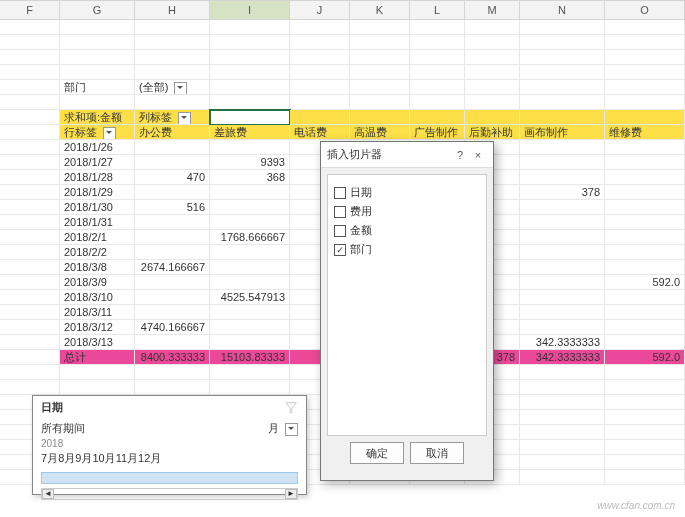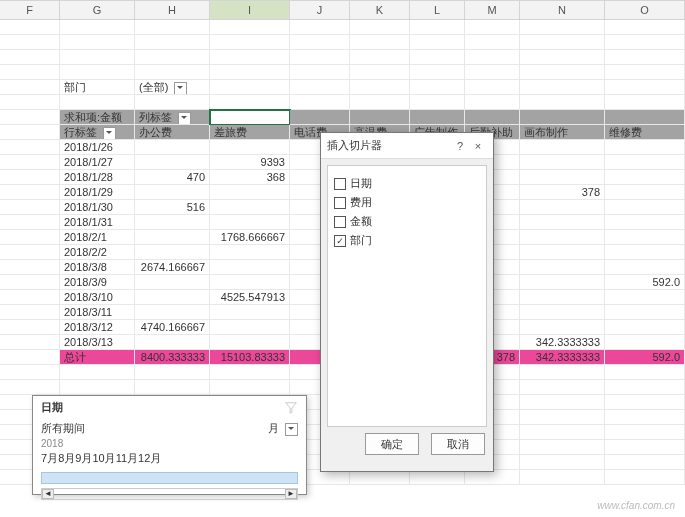--- a/index.html
+++ b/index.html
@@ -8,43 +8,43 @@
 .colhdr{display:flex;height:20px;background:#f3f3f3}
 .colhdr .ch{border:1px solid #d4d4d4;border-left:none;text-align:center;line-height:18px;color:#555}
 .ch.sel{background:#d5e3c4}
 .corner{width:60px;border-left:1px solid #d4d4d4}
 .rows{position:relative}
 .row{display:flex;height:15px}
 .cell{border-right:1px solid #e8e8e8;border-bottom:1px solid #e8e8e8;padding:0 4px;line-height:14px;white-space:nowrap;overflow:hidden}
 .c-F{width:60px}.c-G{width:75px}.c-H{width:75px}.c-I{width:80px}.c-J{width:60px}.c-K{width:60px}.c-L{width:55px}.c-M{width:55px}.c-N{width:85px}.c-O{width:80px}
 .lbl{text-align:left}
 .num{text-align:right}
-.hdrband{background:#a3a3a3}
+.hdrband{background:#fde047}
 .totband{background:#ec4899;font-weight:normal}
 .dd{display:inline-block;width:13px;height:13px;border:1px solid #999;background:#fff;margin-left:3px;vertical-align:middle;position:relative}
 .dd::after{content:"";position:absolute;left:2px;top:3px;border:3px solid transparent;border-top-color:#555}
 .sel-cell{outline:2px solid #217346;outline-offset:-1px;background:#fff}
 .timeline{position:absolute;left:32px;top:395px;width:275px;height:100px;background:#fff;border:1px solid #888;box-shadow:2px 2px 6px rgba(0,0,0,.2)}
 .tl-title{padding:4px 8px;font-weight:bold;font-size:12px;display:flex;justify-content:space-between;align-items:center}
 .tl-clear{width:14px;height:14px;opacity:.5}
 .tl-sub{display:flex;justify-content:space-between;padding:2px 8px;color:#1e6fbb;font-size:11px}
 .tl-sub .mo{color:#555}
 .tl-year{padding:0 8px;color:#888;font-size:10px}
 .tl-months{display:flex;padding:2px 8px;gap:0;color:#888;font-size:10px}
 .tl-bar{margin:4px 8px;height:12px;background:#cfe3f5;position:relative;border:1px solid #9ec7e8}
 .tl-scroll{margin:4px 8px;height:12px;border:1px solid #ccc;display:flex;align-items:center;justify-content:space-between}
 .tl-scroll .arr{width:12px;height:10px;background:#eee;border:1px solid #bbb;font-size:8px;text-align:center;line-height:8px}
-.dialog{position:absolute;left:320px;top:132px;width:174px;height:340px;background:#f0f0f0;border:1px solid #777;box-shadow:3px 3px 10px rgba(0,0,0,.3)}
+.dialog{position:absolute;left:320px;top:141px;width:174px;height:340px;background:#f0f0f0;border:1px solid #777;box-shadow:3px 3px 10px rgba(0,0,0,.3)}
 .dlg-title{height:26px;background:#fff;border-bottom:1px solid #ddd;display:flex;align-items:center;padding:0 6px;justify-content:space-between}
 .dlg-title .t{flex:1}
 .dlg-title .q,.dlg-title .x{width:18px;text-align:center;color:#555;cursor:pointer}
 .dlg-body{background:#fff;margin:6px;height:262px;border:1px solid #ccc;padding:6px}
 .chk{display:flex;align-items:center;gap:4px;margin:4px 0}
 .chk .box{width:12px;height:12px;border:1px solid #555;display:inline-flex;align-items:center;justify-content:center;font-size:9px}
-.dlg-btns{display:flex;justify-content:flex-end;gap:12px;padding:0 8px 8px}
+.dlg-btns{display:flex;justify-content:center;gap:6px;padding:0 8px 8px}
 .btn{width:54px;height:22px;border:1px solid #999;background:#fdfdfd;text-align:center;line-height:20px;cursor:pointer}
 .watermark{position:absolute;right:10px;bottom:6px;color:#bbb;font-style:italic;font-size:10px}
 </style>
 </head>
 <body>
 
 <div class="grid">
   <div class="colhdr">
     <div class="ch corner c-F">F</div>
     <div class="ch c-G">G</div>

